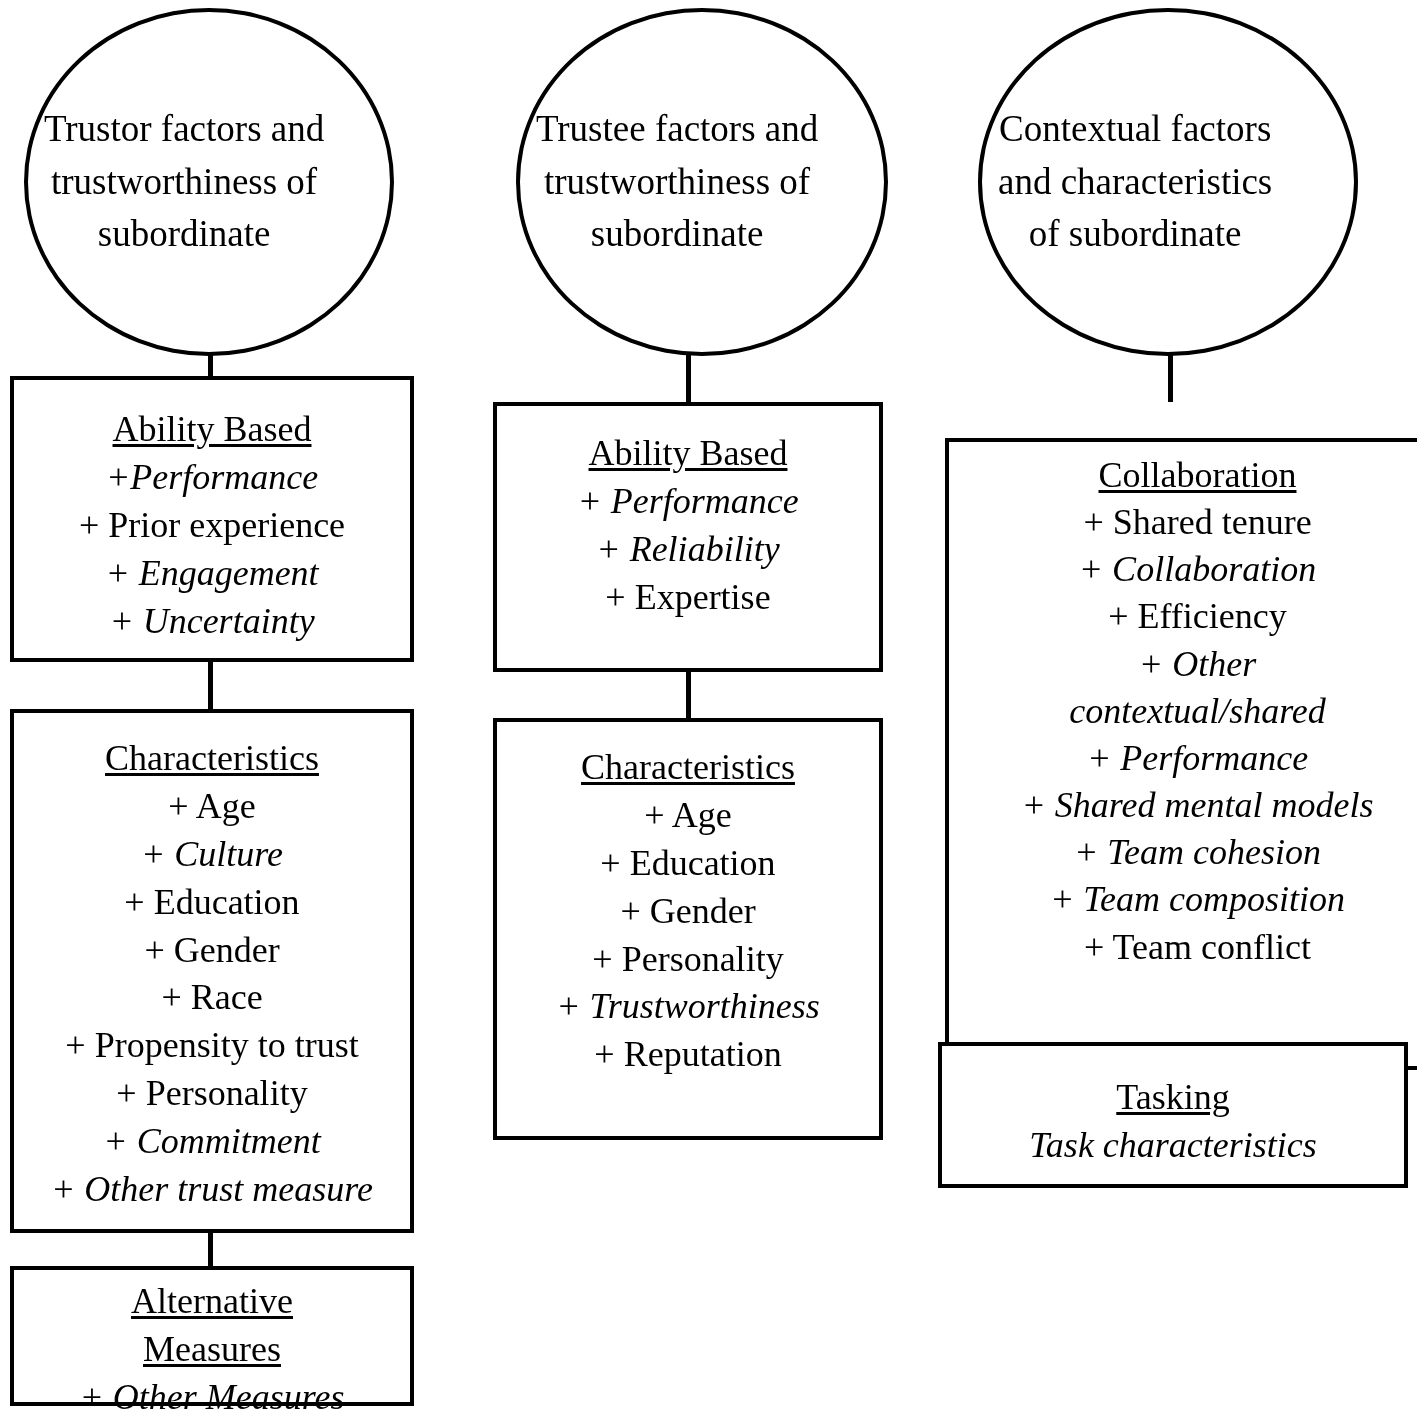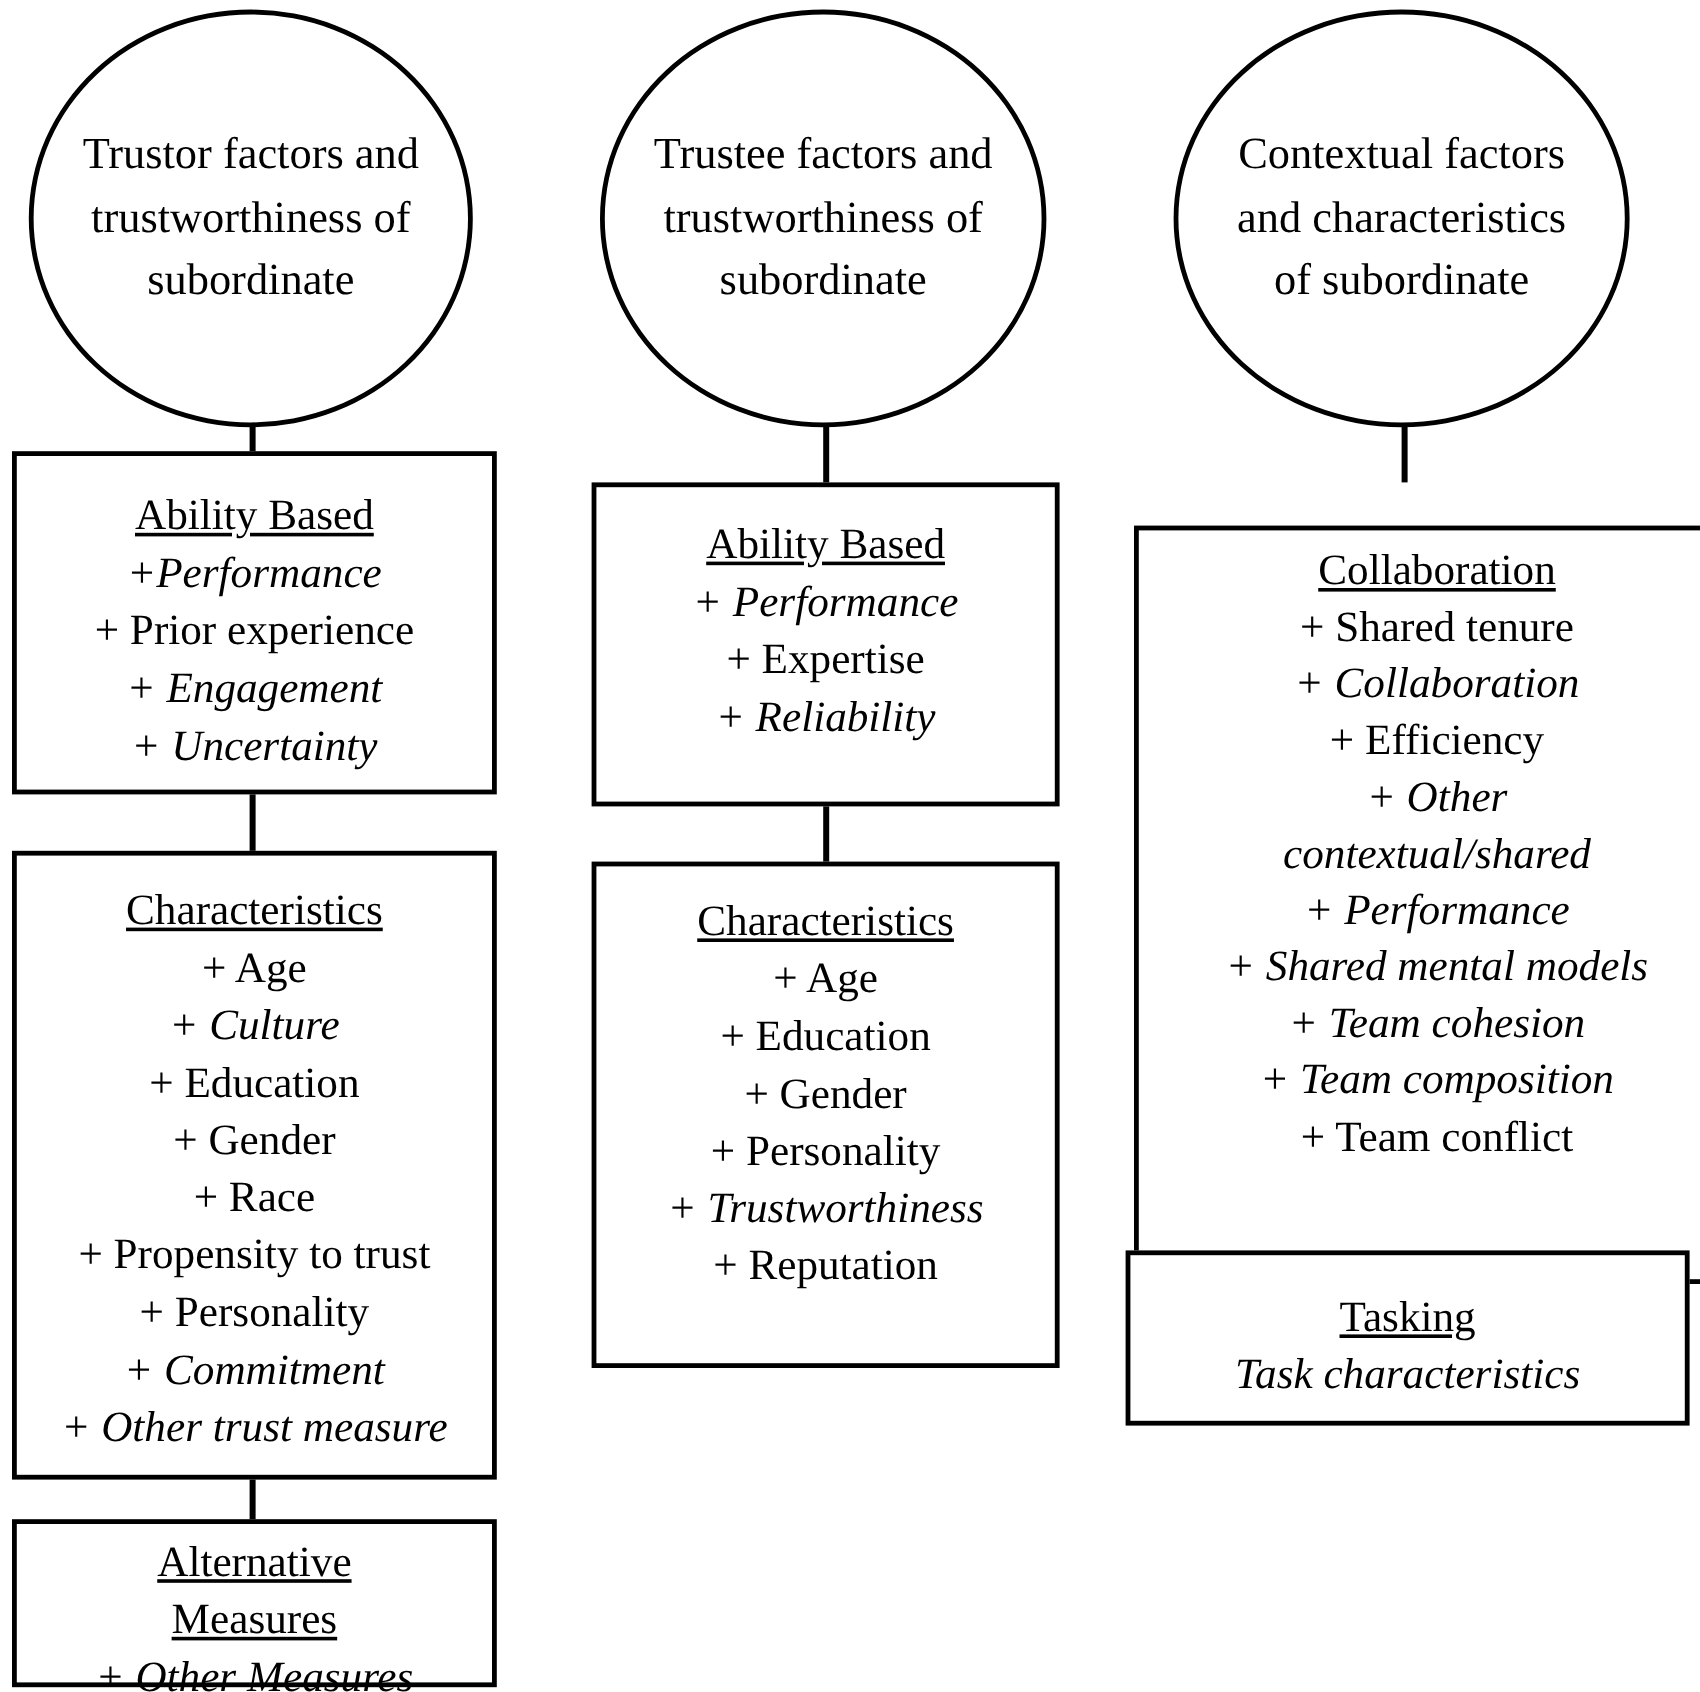--- a/index.html
+++ b/index.html
@@ -21,21 +21,20 @@
   }
 
   
   .circle {
     position: absolute;
     border: 4px solid #000000;
     border-radius: 50%;
     box-sizing: border-box;
     display: flex;
     align-items: center;
-    justify-content: center;
     background: #ffffff;
     z-index: 3;
   }
   .circle-text {
     text-align: center;
     font-size: 37px;
     line-height: 1.42;
     padding: 0 16px;
     white-space: pre-line;
   }
@@ -113,32 +112,32 @@
     <div class="box-inner" style="padding-top:8px;">
       <div class="box-title">Alternative
 Measures</div>
       <div class="item ital">+ Other Measures</div>
     </div>
   </div>
 
   <div class="connector" style="left:686px; top:316px; height:92px;"></div>
   <div class="connector" style="left:686px; top:662px; height:60px;"></div>
 
-  <div class="circle" style="left:500px; top:8px; width:372px; height:348px;font-family:Liberation Serif, serif;">
+  <div class="circle" style="left:516px; top:8px; width:372px; height:348px;font-family:Liberation Serif, serif;">
     <div class="circle-text">Trustee factors and
 trustworthiness of
 subordinate</div>
   </div>
 
   <div class="box" style="left:493px; top:402px; width:390px; height:270px;">
     <div class="box-inner" style="padding-top:24px;">
       <div class="box-title">Ability Based</div>
       <div class="item ital">+ Performance</div>
+      <div class="item ital">+ Reliability</div>
       <div class="item">+ Expertise</div>
-      <div class="item ital">+ Reliability</div>
     </div>
   </div>
 
   <div class="box" style="left:493px; top:718px; width:390px; height:422px;">
     <div class="box-inner" style="padding-top:22px;">
       <div class="box-title">Characteristics</div>
       <div class="item">+ Age</div>
       <div class="item">+ Education</div>
       <div class="item">+ Gender</div>
       <div class="item">+ Personality</div>

